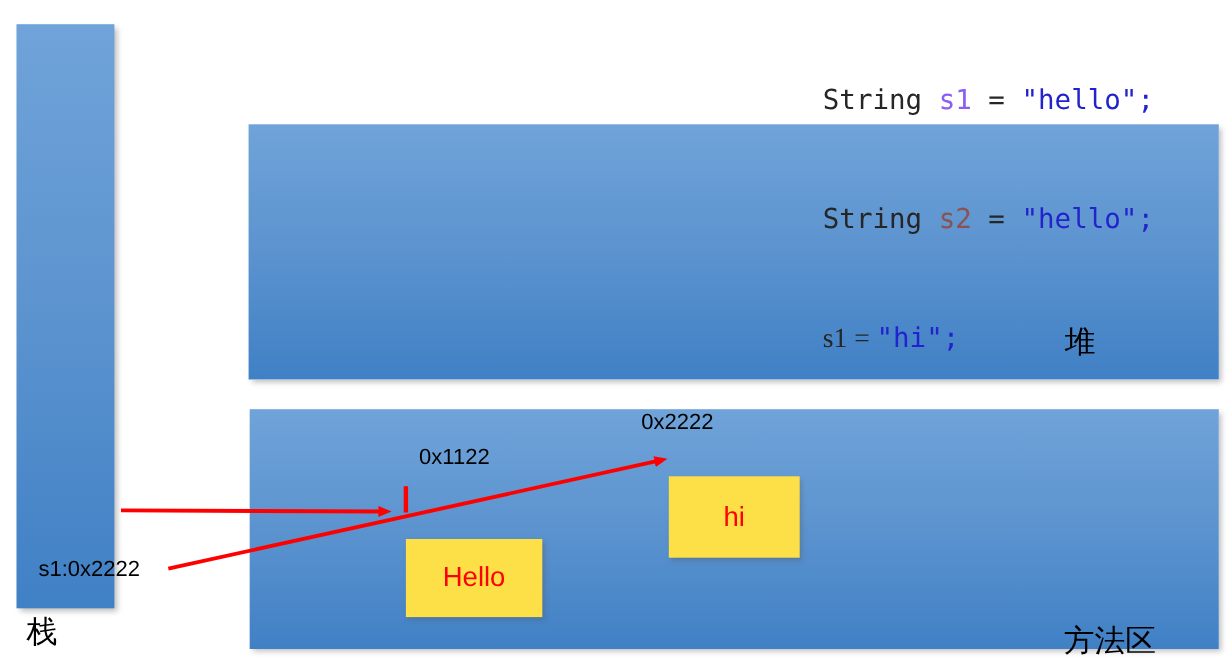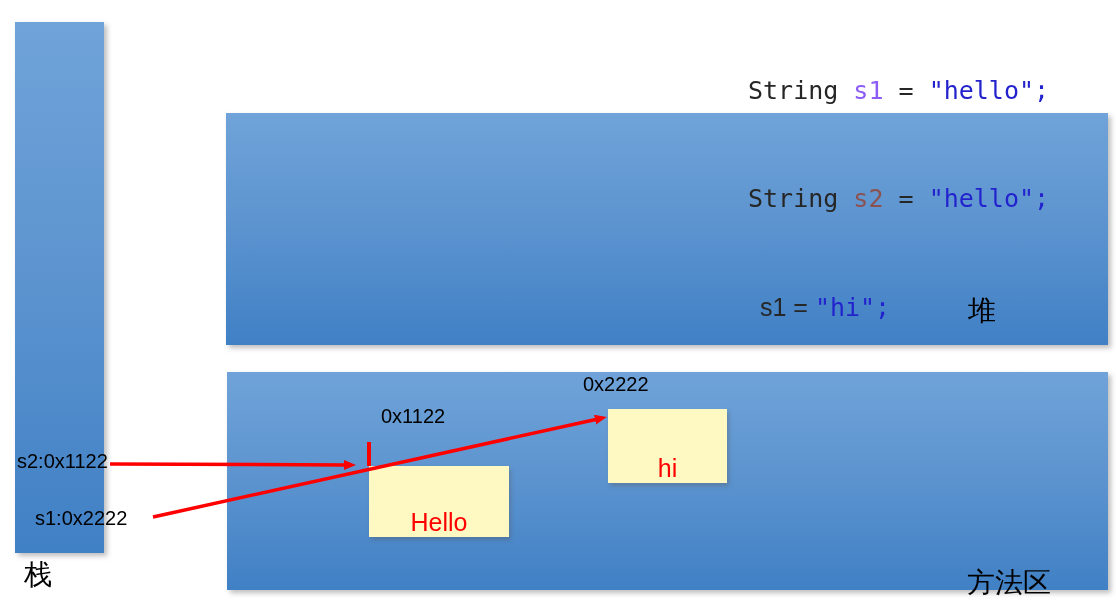--- a/index.html
+++ b/index.html
@@ -27,53 +27,52 @@
   .ptr-label,.addr-label{
     position:absolute;font-size:20px;color:#000;white-space:nowrap;line-height:30px;
   }
   .ptr-s2{left:17px;top:446px;}
   .ptr-s1{left:17px;top:503px;margin-left:18px;}
   .addr-1122{left:381px;top:401px;}
   .addr-2222{left:583px;top:369px;}
 
   
   .value-box{
-    position:absolute;background:#fef9c3;
-    display:flex;align-items:flex-end;justify-content:center;
-    font-size:25px;box-shadow:2px 3px 4px rgba(90,90,90,.35);
+    position:absolute;background:#fde047;
+    display:flex;align-items:center;justify-content:center;
+    font-size:25px;box-shadow:2px 3px 4px rgba(90,90,90,.35);margin-top:24px;
   }
-  .hello-box{left:369px;top:466px;width:140px;height:71px;}
+  .hello-box{left:369px;top:466px;width:124px;height:71px;}
   .hi-box{left:608px;top:409px;width:119px;height:74px;}
 
   
   .code-block{
     position:absolute;left:748px;top:1px;
     font-family:"DejaVu Sans Mono",monospace;
     font-size:25px;line-height:36px;white-space:pre;
   }
   .code-line{height:36px;}
-  .line3-plain{font-family:Liberation Sans, sans-serif;margin-left:12px;}
+  .line3-plain{font-family:Liberation Serif, serif;}
 
   
   .overlay{position:absolute;left:0;top:0;width:1116px;height:602px;pointer-events:none;}
 </style>
 </head>
 <body>
 
 <div class="canvas">
 
   <div class="region stack-rect"></div>
   <div class="region heap-rect"></div>
   <div class="region method-rect"></div>
 
   <span class="region-label heap-label" style="color: rgb(0, 0, 0);">堆</span>
   <span class="region-label method-label" style="color: rgb(0, 0, 0); margin-top: 20px;">方法区</span>
   <span class="region-label stack-label" style="color: rgb(0, 0, 0);">栈</span>
 
-  <span class="ptr-label ptr-s2" style="color: rgb(0, 0, 0);">s2:0x1122</span>
   <span class="ptr-label ptr-s1" style="color: rgb(0, 0, 0);">s1:0x2222</span>
 
   <span class="addr-label addr-1122" style="color: rgb(0, 0, 0);">0x1122</span>
   <span class="addr-label addr-2222" style="color: rgb(0, 0, 0);">0x2222</span>
 
   <div class="value-box hello-box">
     <span style="color: rgb(255, 0, 0);">Hello</span>
   </div>
   <div class="value-box hi-box">
     <span style="color: rgb(255, 0, 0);">hi</span>

